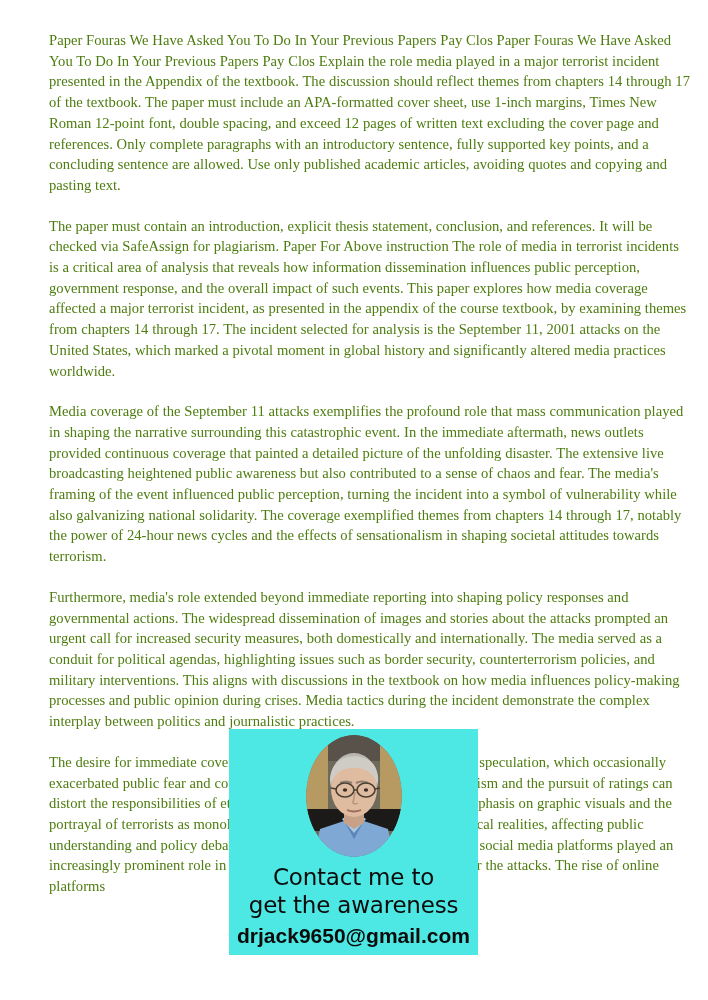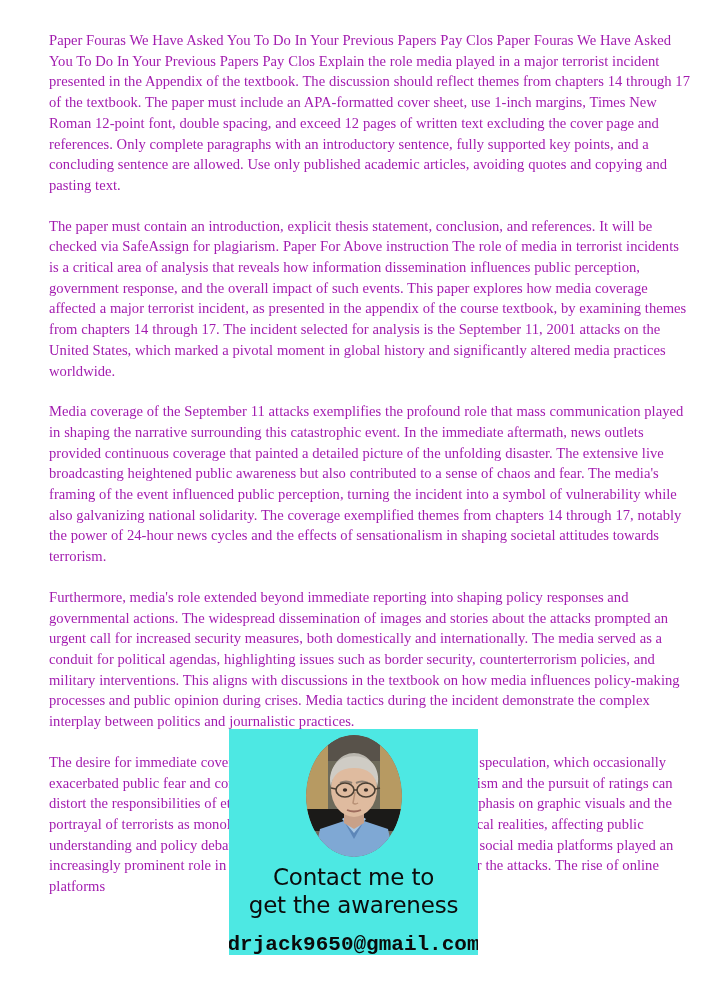--- a/index.html
+++ b/index.html
@@ -23,21 +23,21 @@
     height: 1000px;
     background: #ffffff;
     box-sizing: border-box;
     padding: 30px 17px 0 49px;
   }
 
   .doc-para {
     margin: 0 0 20px 0;
     font-size: 14.6px;
     line-height: 20.7px;
-    color: #a21caf;
+    color: #4d7c0f;
     text-align: left;
     letter-spacing: 0.02px;
     word-spacing: 0.1px;
   }
   .doc-para:last-child { margin-bottom: 0; }
 
   
   #contact-card {
     position: absolute;
     left: 229px;
@@ -69,27 +69,27 @@
     color: #0b0b0b;
     font-size: 23px;
     line-height: 28px;
     letter-spacing: -0.2px;
     text-align: center;
     white-space: nowrap;
   }
   .card-line.first { margin-top: 6px; }
 
   .card-email {
-    font-family: Liberation Mono, monospace;
+    font-family: Liberation Sans, sans-serif;
     font-weight: bold;
     color: #0b0b0b;
     font-size: 21px;
     line-height: 26px;
     text-align: center;
-    margin-top: 13px;
+    margin-top: 4px;
     white-space: nowrap;
   }
 </style>
 </head>
 <body>
 
 <div id="doc-page">
 
   <p class="doc-para">Paper Fouras We Have Asked You To Do In Your Previous Papers Pay Clos Paper Fouras We Have Asked You To Do In Your Previous Papers Pay Clos Explain the role media played in a major terrorist incident presented in the Appendix of the textbook. The discussion should reflect themes from chapters 14 through 17 of the textbook. The paper must include an APA-formatted cover sheet, use 1-inch margins, Times New Roman 12-point font, double spacing, and exceed 12 pages of written text excluding the cover page and references. Only complete paragraphs with an introductory sentence, fully supported key points, and a concluding sentence are allowed. Use only published academic articles, avoiding quotes and copying and pasting text.</p>
 

